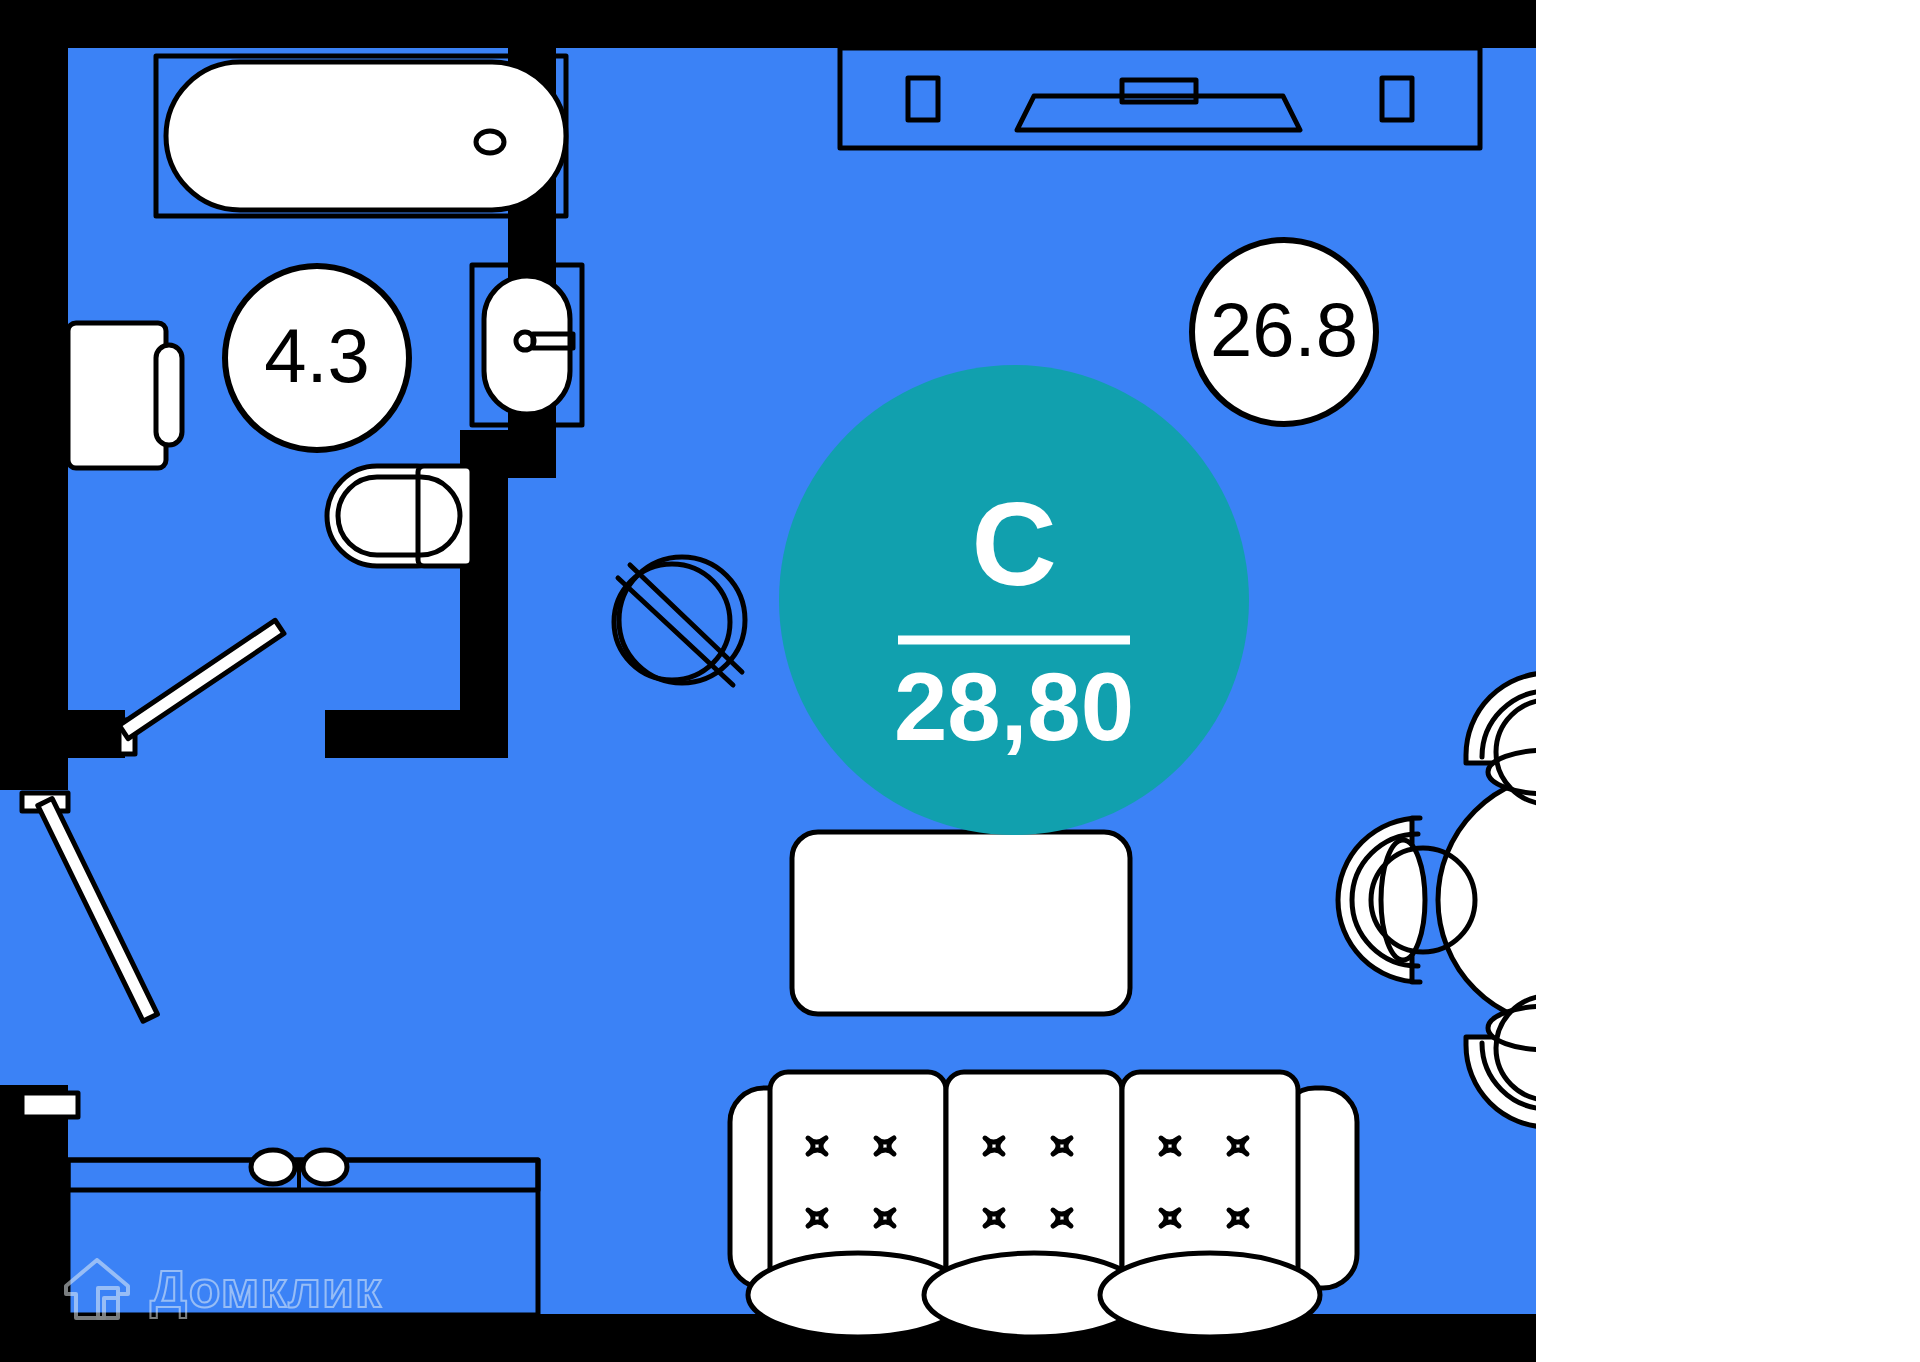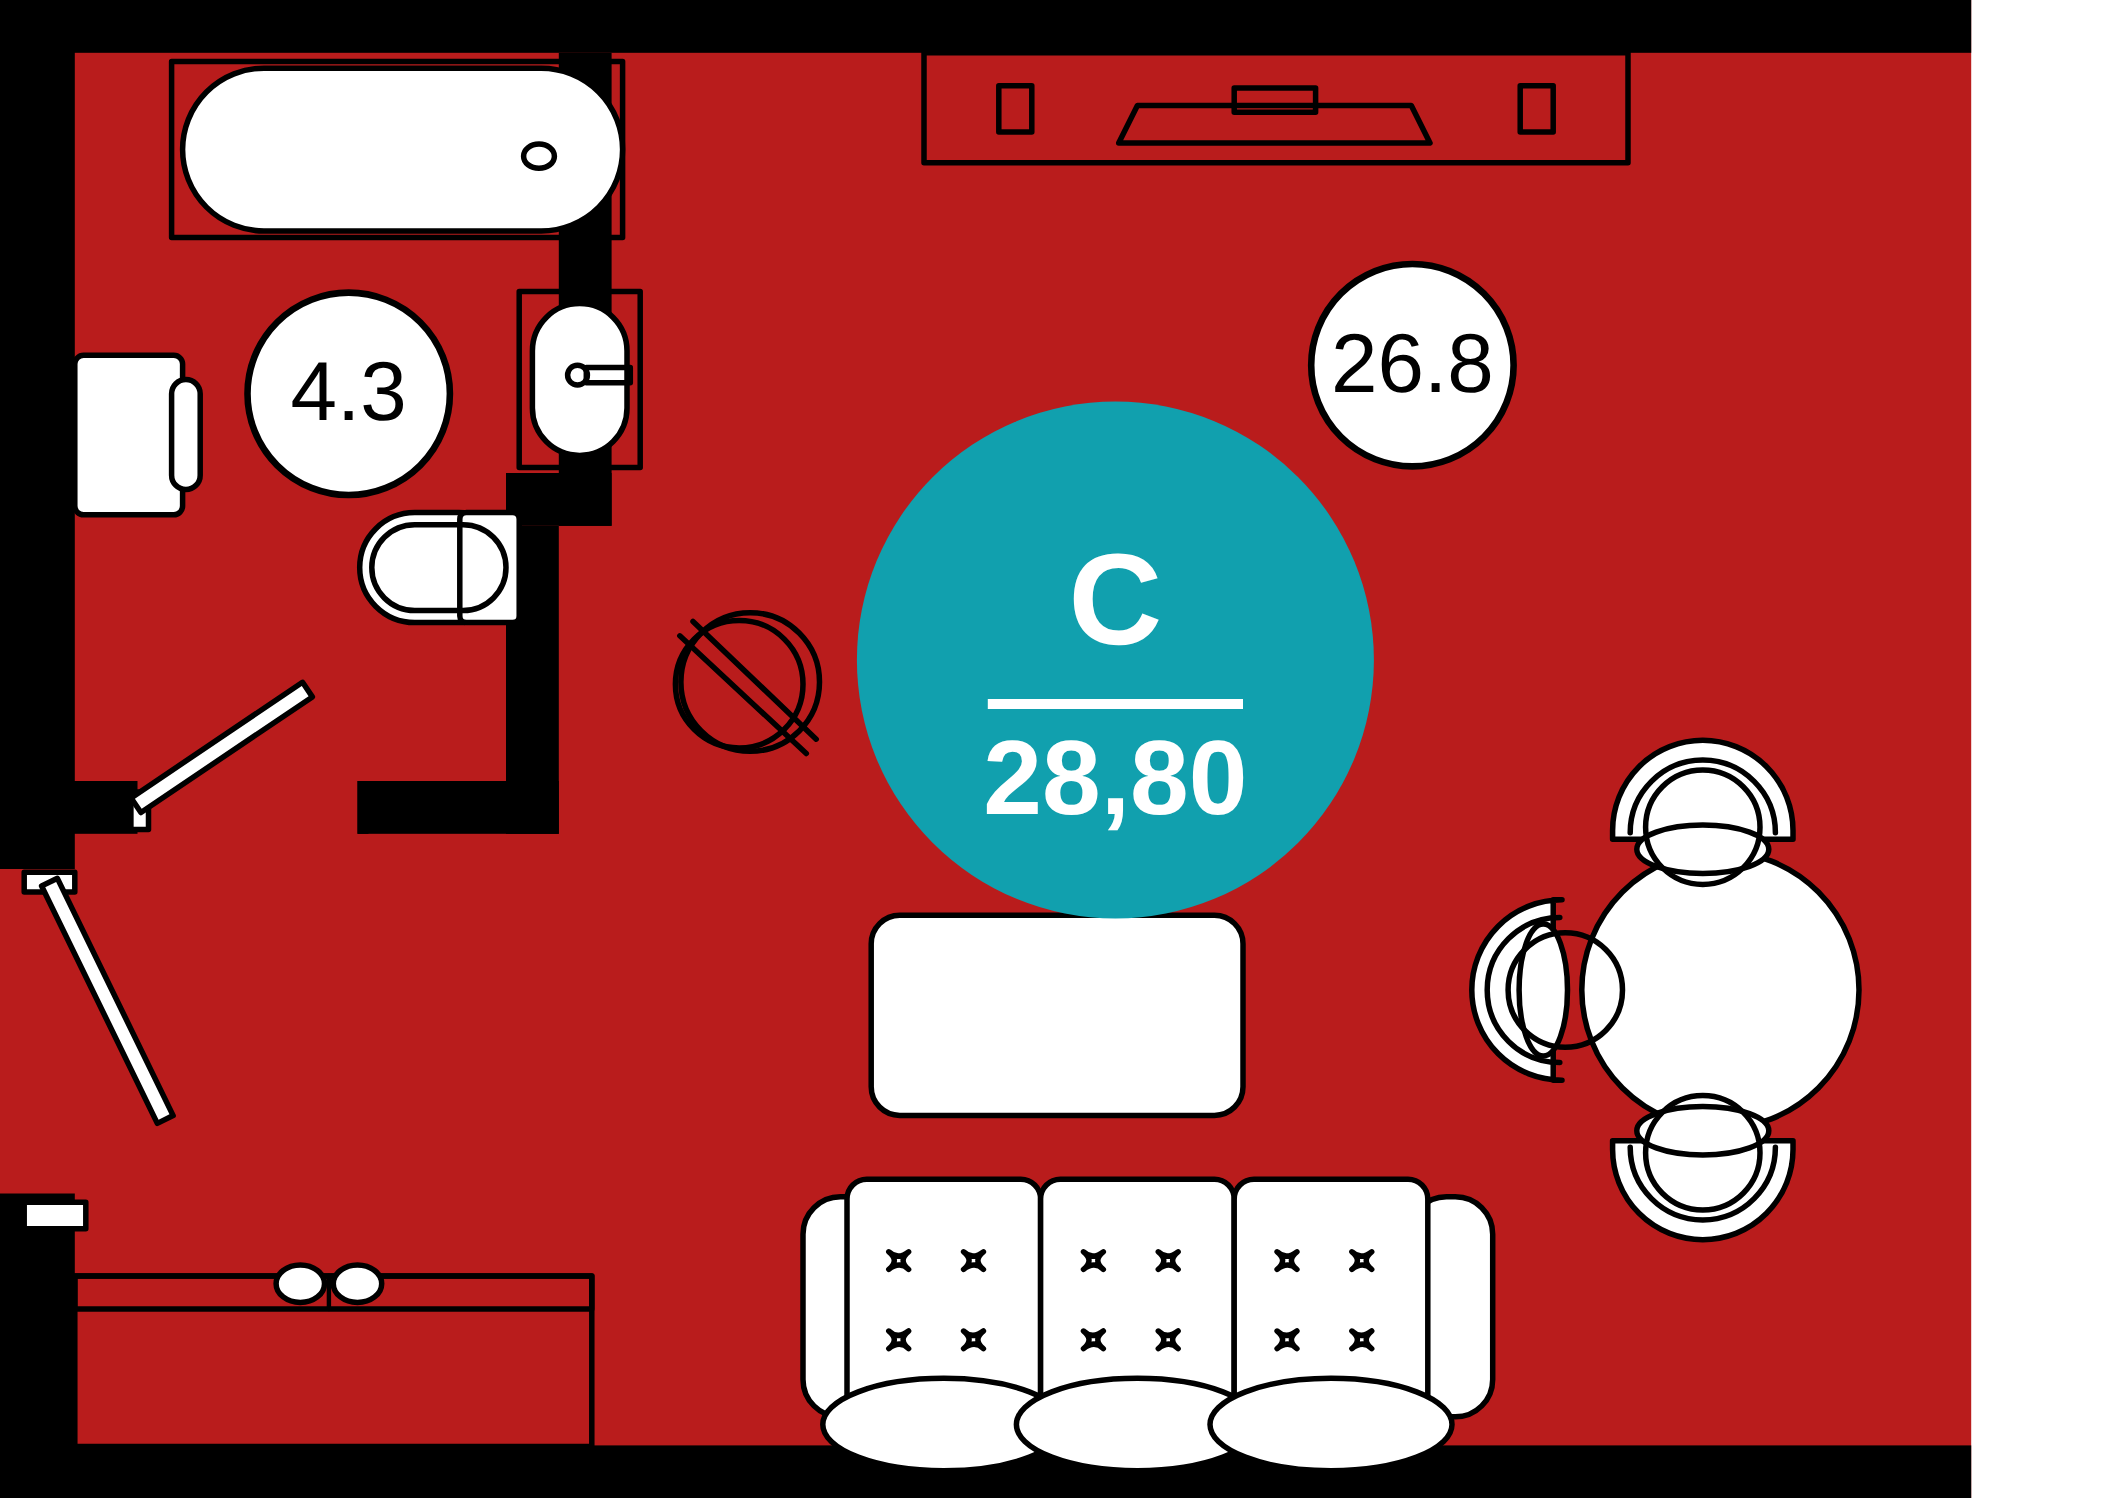--- a/index.html
+++ b/index.html
@@ -3,23 +3,23 @@
 <meta charset="utf-8">
 <style>
   html, body {
     margin: 0;
     padding: 0;
     background: #ffffff;
     font-family: "Liberation Sans", sans-serif;
   }
   #plan-root {
     position: relative;
-    width: 1792px;
+    width: 1536px;
     height: 1362px;
-    background: #b91c1c;
+    background: #3b82f6;
     overflow: hidden;
     text-align: right;
   }
   #plan-svg {
     position: absolute;
     left: 0;
     top: 0;
     width: 1920px;
     height: 1362px;
     display: block;
@@ -280,14 +280,21 @@
 
     <g>
       <circle class="badge-circle" id="badge-bg" cx="1014" cy="600" r="235" fill="#11A0AE"></circle>
       <text class="badge-letter" x="1014" y="585">C</text>
       <line class="badge-rule" x1="898" y1="640" x2="1130" y2="640"></line>
       <text class="badge-area" x="1014" y="740">28,80</text>
     </g>
 
   </svg>
 
+  <div class="watermark">
+    <svg width="74" height="70" viewBox="0 0 74 70">
+      <path d="M6 32 L37 6 L68 32 L68 40 L58 40 L58 64 L16 64 L16 40 L6 40 Z" fill="none" stroke="rgba(235,242,245,0.95)" stroke-width="4" stroke-linejoin="round"></path>
+      <path d="M38 34 L58 34 L58 44 L44 44 L44 64 L38 64 Z" fill="none" stroke="rgba(235,242,245,0.95)" stroke-width="4" stroke-linejoin="round"></path>
+    </svg>
+    <span class="watermark-text">Домклик</span>
+  </div>
 
 </div>
 
 </body></html>

